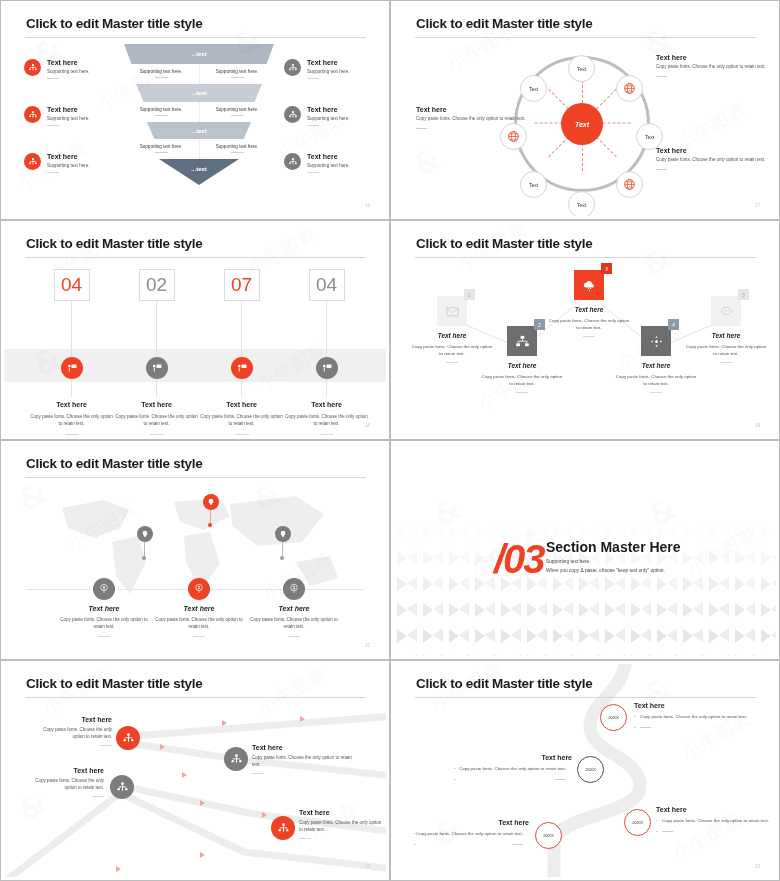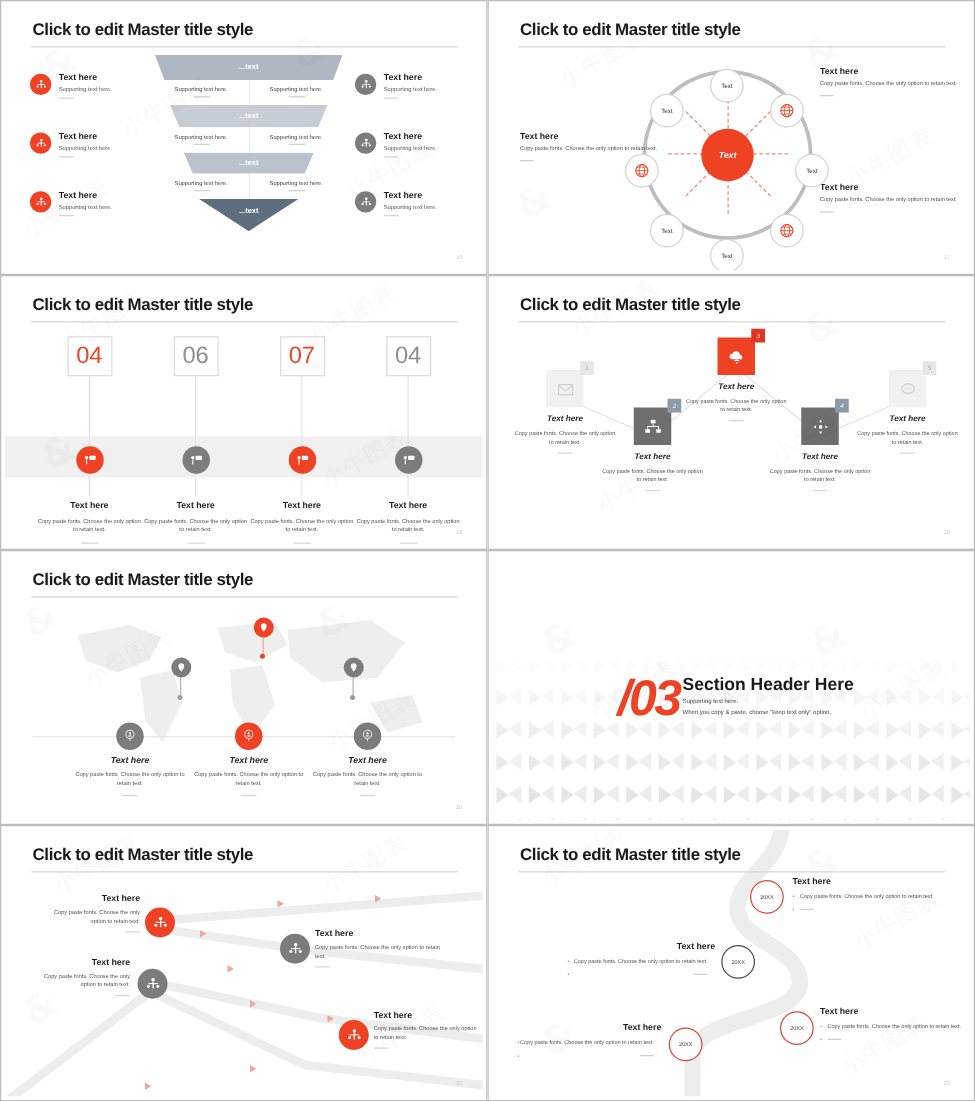--- a/index.html
+++ b/index.html
@@ -502,21 +502,21 @@
               <rect x="5.6" y="11" width="1.8" height="8"></rect>
             </svg>
         </div>
         <div class="num-h">Text here</div>
         <div class="num-p">Copy paste fonts. Choose the only option to retain text.</div>
         <div class="num-dash"></div>
 
       </div>
 
       <div class="num-col" style="left:105px;">
-        <div class="num-box num-gray">06</div>
+        <div class="num-box num-gray">02</div>
         <div class="num-line"></div>
         <div class="num-dot gray-bg">
           <svg viewBox="0 0 24 24">
               <rect x="11" y="5" width="10" height="7" rx="1"></rect>
               <circle cx="6.5" cy="8" r="2.6"></circle>
               <rect x="5.6" y="11" width="1.8" height="8"></rect>
             </svg>
         </div>
         <div class="num-h">Text here</div>
         <div class="num-p">Copy paste fonts. Choose the only option to retain text.</div>
@@ -764,21 +764,21 @@
         <rect width="390" height="135" fill="url(#tri)"></rect>
         <rect width="390" height="135" fill="url(#fade)"></rect>
       </svg>
       <div class="wm">
         <span style="left:40px;top:50px;">&amp;</span>
         <span style="left:75px;top:95px;font-size:18px;">小牛图表</span>
         <span style="left:255px;top:50px;">&amp;</span>
         <span style="left:290px;top:95px;font-size:18px;">小牛图表</span>
       </div>
       <div class="sec-num">/03</div>
-      <div class="sec-h">Section Header Here</div>
+      <div class="sec-h">Section Master Here</div>
       <div class="sec-p1">Supporting text here.</div>
       <div class="sec-p2">When you copy &amp; paste, choose "keep text only" option.</div>
       <div class="pagenum"></div>
     </div>
   </div>
 
   <div class="slide">
     <div class="slide-inner">
       <div class="wm">
         <span style="left:35px;top:15px;font-size:18px;">小牛图表</span>

